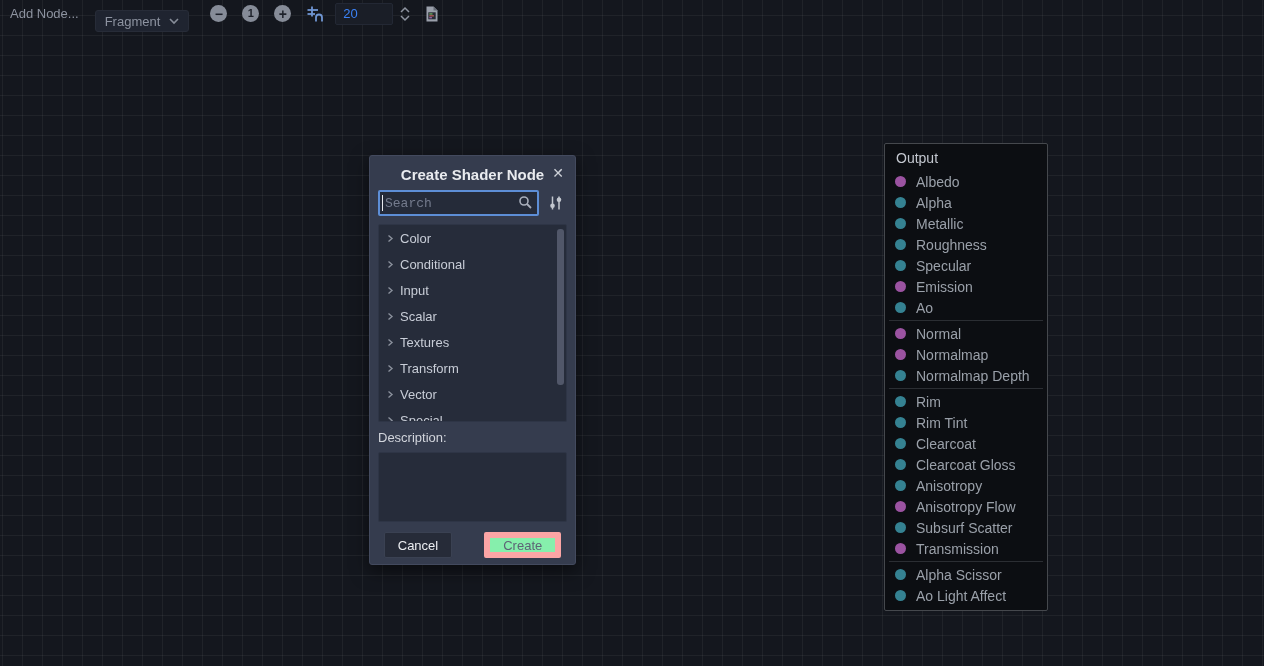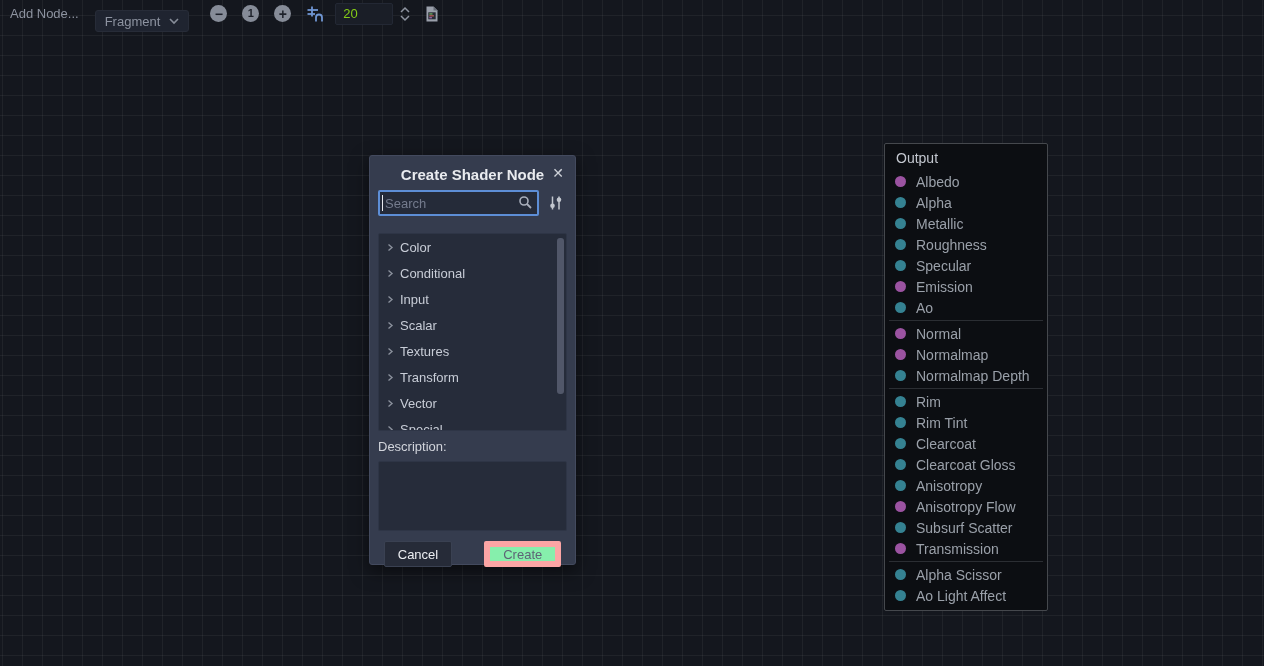--- a/index.html
+++ b/index.html
@@ -24,43 +24,43 @@
              background:#1f2430; border:1px solid #272c38; border-radius:3px;margin-top:15px; }
   .circ { width:17px; height:17px; border-radius:50%; background:#868c98; color:#1d212a;
           display:flex; align-items:center; justify-content:center; font-weight:bold; line-height:1; }
   .circ.minus { margin-left:21px; font-size:14px; }
   .circ.one   { margin-left:15px; font-size:11px; }
   .circ.plus  { margin-left:15px; font-size:14px; }
   .tb-icon { display:flex; align-items:center; justify-content:center; }
   .tb-snap { margin-left:16px; }
   .tb-spin { margin-left:12px; width:58px; height:22px; background:#1a1e27;
              border:1px solid #232834; border-radius:2px; display:flex; align-items:center;
-             padding-left:7px; color:#84cc16; }
+             padding-left:7px; color:#3b82f6; }
   .tb-updown { margin-left:5px; }
   .tb-file { margin-left:12px; }
 
   
   .dialog { position:absolute; left:369px; top:155px; width:207px; height:410px;
             background:#353c4e; border:1px solid #434a5e; border-radius:3px;
             box-shadow:0 6px 18px rgba(0,0,0,0.5); padding:8px; }
   .dlg-title-row { position:relative; height:24px; }
   .dlg-title { text-align:center; font-size:15px; font-weight:bold; color:#e9ebef; line-height:22px; }
   .dlg-close { position:absolute; right:0; top:0; width:18px; height:18px; color:#ced2d9;
                font-size:14px; line-height:18px; text-align:center; cursor:pointer; }
   .search-row { display:flex; align-items:center; margin-top:2px; }
   .search-wrap { position:relative; flex:1; }
   .search-input { width:100%; height:26px; background:#252b39; border:2px solid #5d8ed6;
                   border-radius:2px; color:#14b8a6; font-size:13px; padding:0 24px 0 5px;
-                  font-family:Liberation Sans, sans-serif; outline:none; }
+                  font-family:Liberation Mono, monospace; outline:none; }
   .search-input::placeholder { color:#747b8d; }
   .caret { position:absolute; left:4px; top:5px; width:1px; height:16px; background:#e8eaee; }
   .search-icon { position:absolute; right:6px; top:5px; }
   .filter-btn { width:22px; height:22px; margin-left:6px; display:flex;
                 align-items:center; justify-content:center; }
-  .tree { margin-top:17px; height:198px; background:#262c3a; border:1px solid #2e3546;
+  .tree { margin-top:8px; height:198px; background:#262c3a; border:1px solid #2e3546;
           border-radius:2px; position:relative; overflow:hidden; }
   .tree-item { height:26px; display:flex; align-items:center; padding-left:7px;
                color:#c8cdd7; font-size:13px; }
   .tree-item .tw { display:flex; align-items:center; margin-right:6px; }
   .scrollbar { position:absolute; right:2px; top:2px; width:7px; height:194px; }
   .scroll-thumb { position:absolute; top:2px; left:0; width:7px; height:156px;
                   background:#515769; border-radius:3px; }
   .desc-label { margin-top:8px; font-size:13px; color:#d2d5dc; height:18px; }
   .desc-box { margin-top:4px; height:70px; background:#262c3a; border:1px solid #2e3546;
               border-radius:2px; color:#cfd3db; font-size:12px; padding:4px; }

